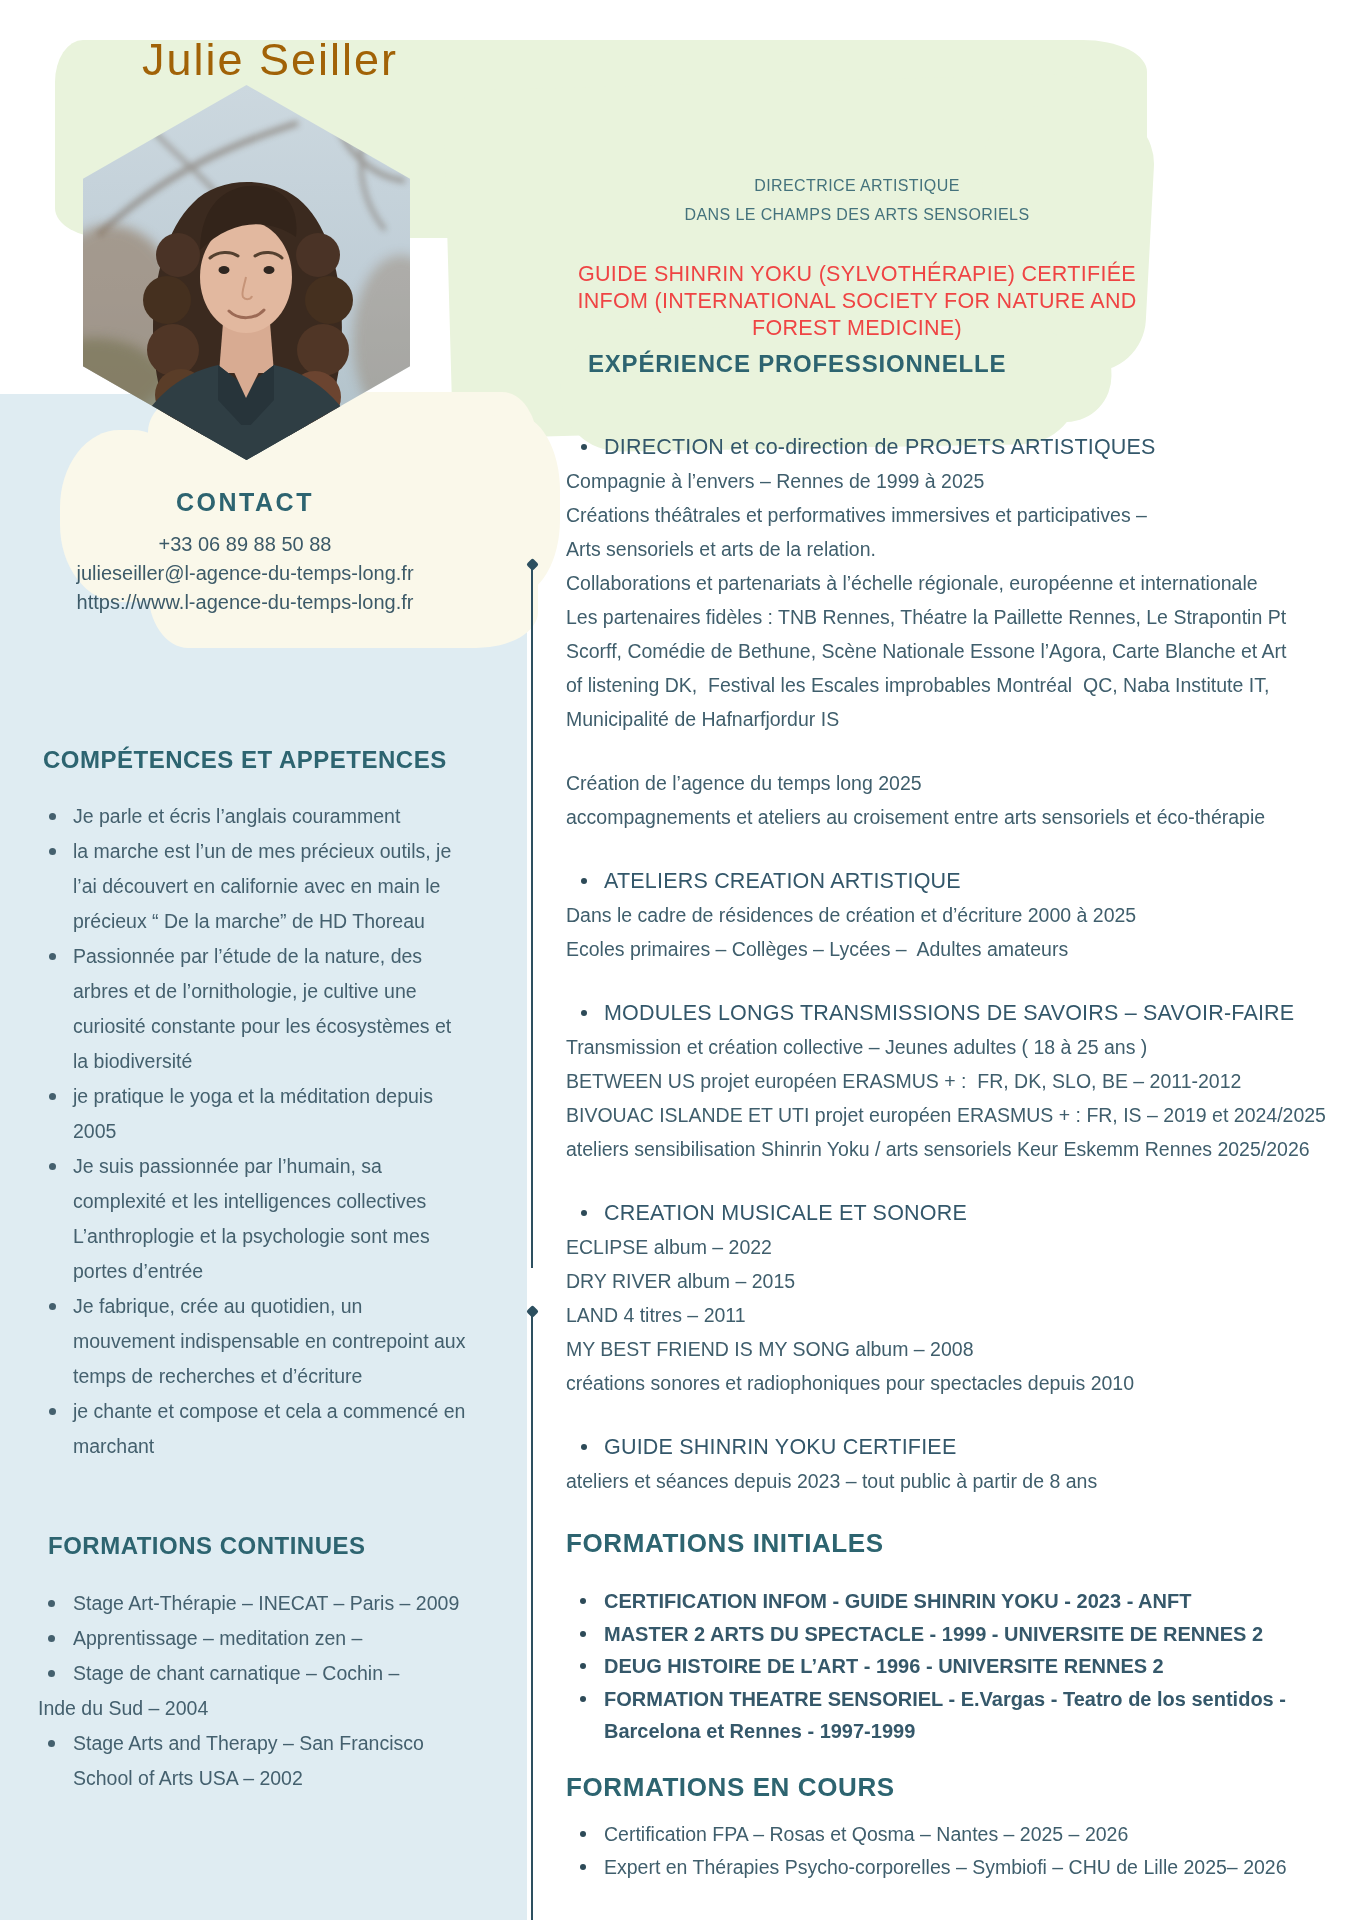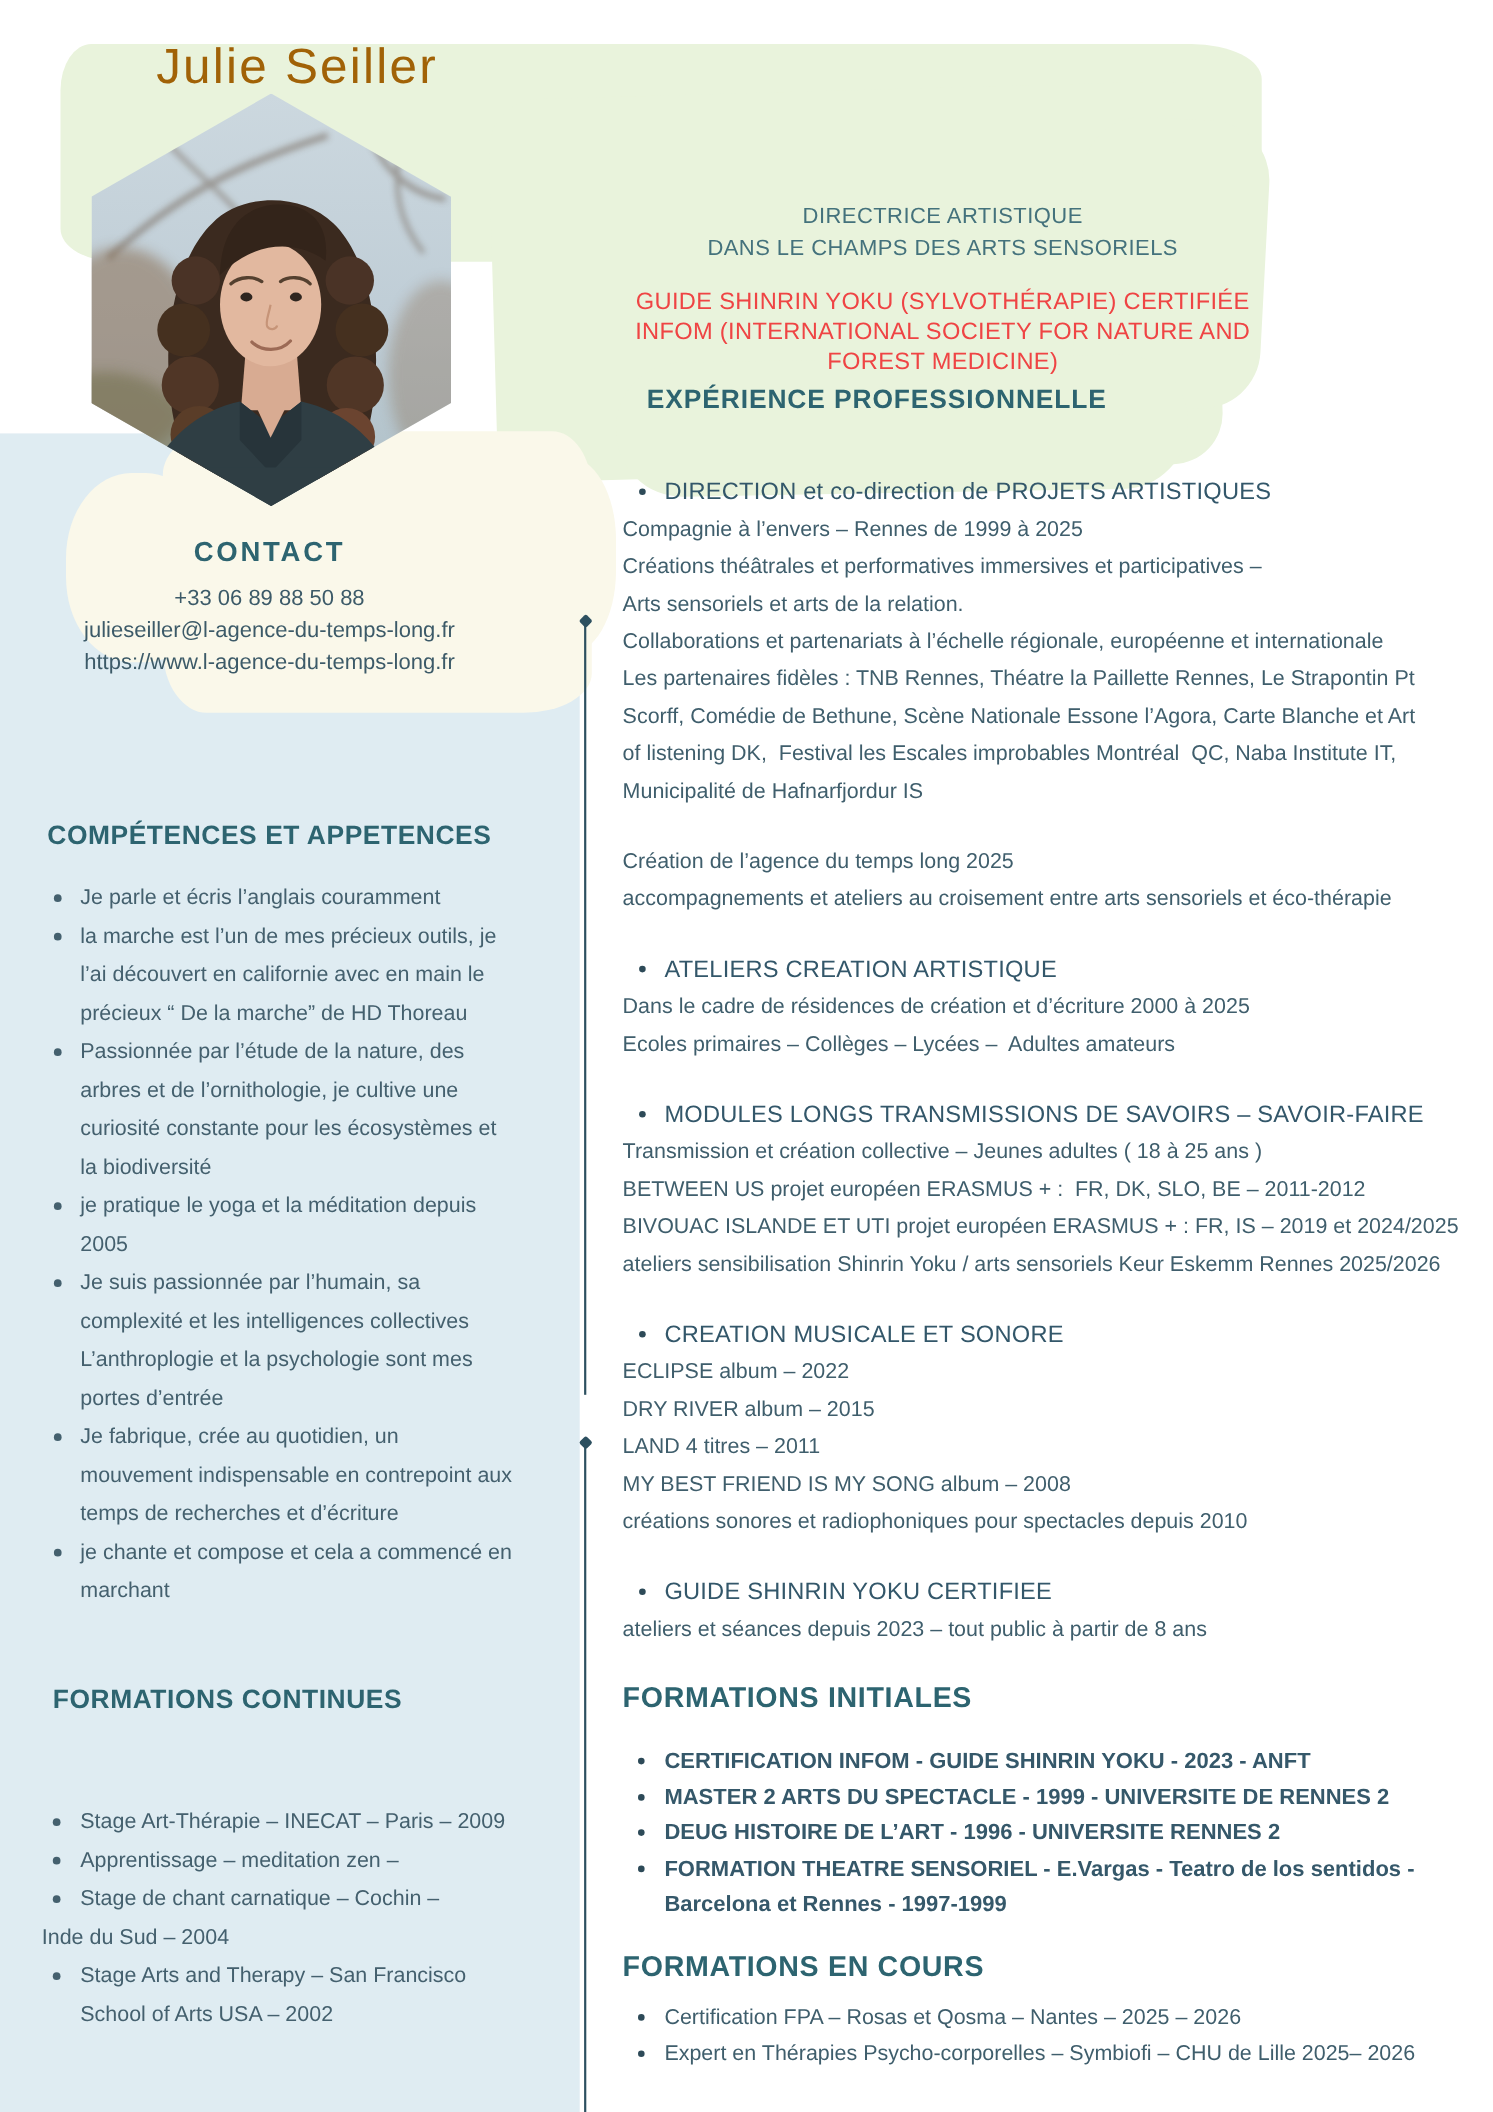--- a/index.html
+++ b/index.html
@@ -32,29 +32,29 @@
   .photo-hex svg{display:block;width:100%;height:100%;}
   .contact{position:absolute;left:25px;top:488px;width:440px;text-align:center;}
   .contact-h{font-size:25px;font-weight:bold;letter-spacing:2.5px;color:#2d6470;margin-bottom:13px;}
   .contact-line{font-size:20px;line-height:29px;color:#3c5a68;white-space:pre;}
   .side-h{position:absolute;font-size:24px;font-weight:bold;letter-spacing:.5px;color:#2d6470;white-space:pre;}
   .comp-h{left:43px;top:746px;}
   .comp-list{position:absolute;left:43px;top:799px;width:424px;margin:0;padding:0;list-style:none;}
   .comp-list li{position:relative;padding-left:30px;font-size:19.5px;line-height:35px;color:#44606e;white-space:pre-wrap;}
   .comp-list li::before{content:"";position:absolute;left:6px;top:14px;width:7px;height:7px;border-radius:50%;background:#44606e;}
   .fc-h{left:48px;top:1532px;}
-  .fc-lines{position:absolute;left:38px;top:1639px;width:440px;}
+  .fc-lines{position:absolute;left:38px;top:1586px;width:440px;}
   .fc-line{position:relative;font-size:19.5px;line-height:35px;color:#44606e;white-space:pre;}
   .fc-line.k-bullet{padding-left:35px;}
   .fc-line.k-bullet::before{content:"";position:absolute;left:10px;top:14px;width:7px;height:7px;border-radius:50%;background:#44606e;}
   .fc-line.k-cont{padding-left:35px;}
   .fc-line.k-flush{padding-left:0;}
   
-  .head-title{position:absolute;left:557px;top:96px;width:600px;text-align:center;
-        font-size:20px;line-height:29px;letter-spacing:.4px;color:#44727c;white-space:pre;}
+  .head-title{position:absolute;left:557px;top:84px;width:600px;text-align:center;
+        font-size:16px;line-height:29px;letter-spacing:.4px;color:#44727c;white-space:pre;}
   .head-sub{position:absolute;left:557px;top:180px;width:600px;text-align:center;
         font-size:21.5px;line-height:27px;letter-spacing:.3px;color:#ef4444;white-space:pre;}
   .exp-h{position:absolute;left:588px;top:350px;font-size:24px;font-weight:bold;letter-spacing:.8px;color:#2d6470;white-space:pre;}
   .exp-rows{position:absolute;left:566px;top:398px;width:770px;margin-top:32px;}
   .exp-row{white-space:pre;}
   .exp-row.k-title{position:relative;padding-left:38px;font-size:21.5px;line-height:34px;color:#33576a;letter-spacing:.2px;}
   .exp-row.k-title::before{content:"";position:absolute;left:15px;top:14px;width:6px;height:6px;border-radius:50%;background:#2d4a58;}
   .exp-row.k-line{font-size:19.5px;line-height:34px;color:#3f5e6c;}
   .exp-row.k-gap{height:30px;}
   .fi-h{position:absolute;left:566px;top:1528px;font-size:26px;font-weight:bold;letter-spacing:.6px;color:#2d6470;white-space:pre;}

